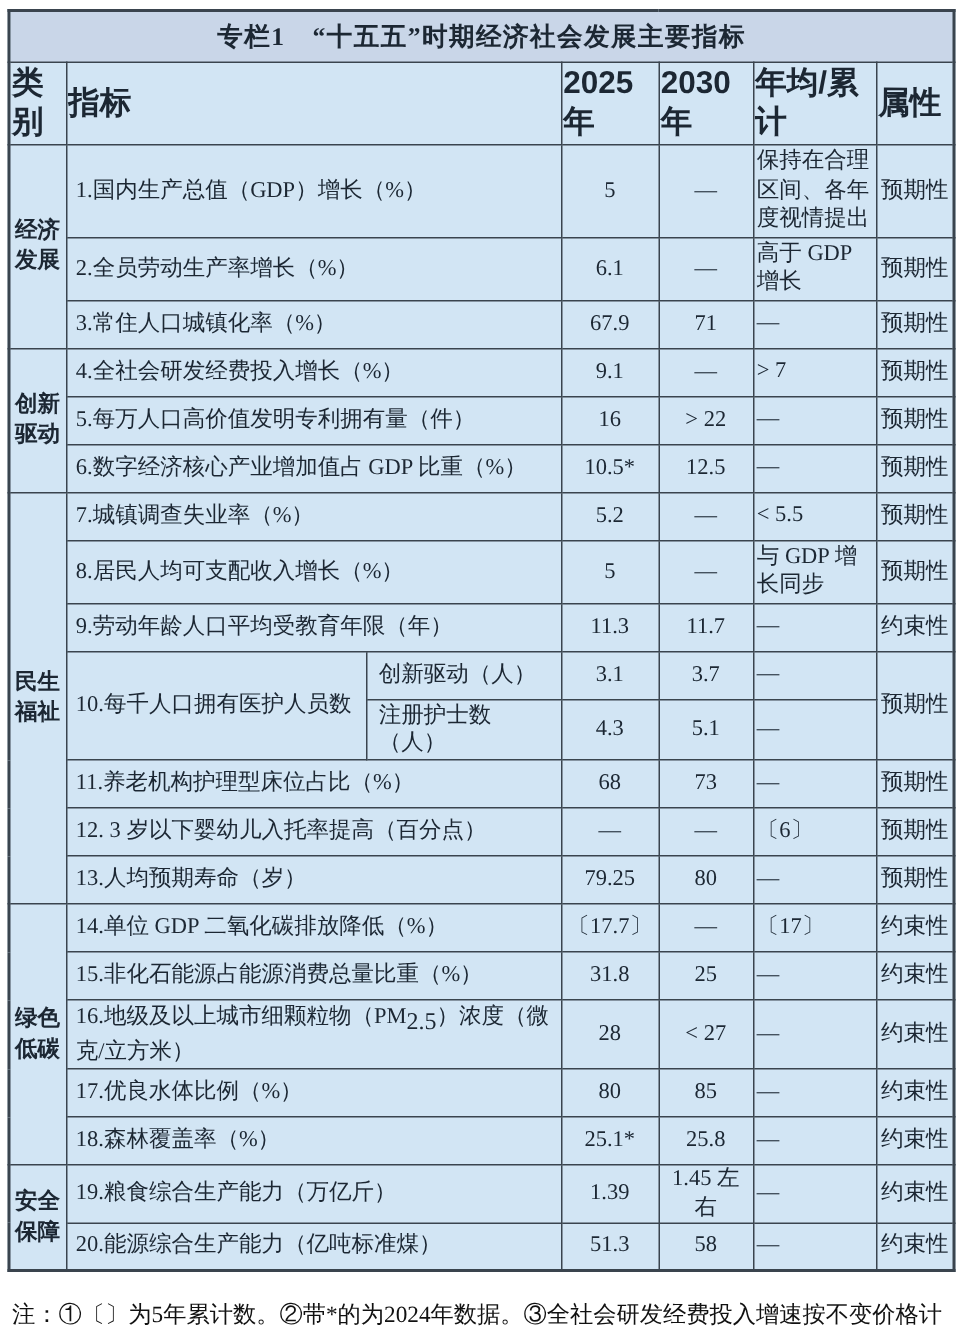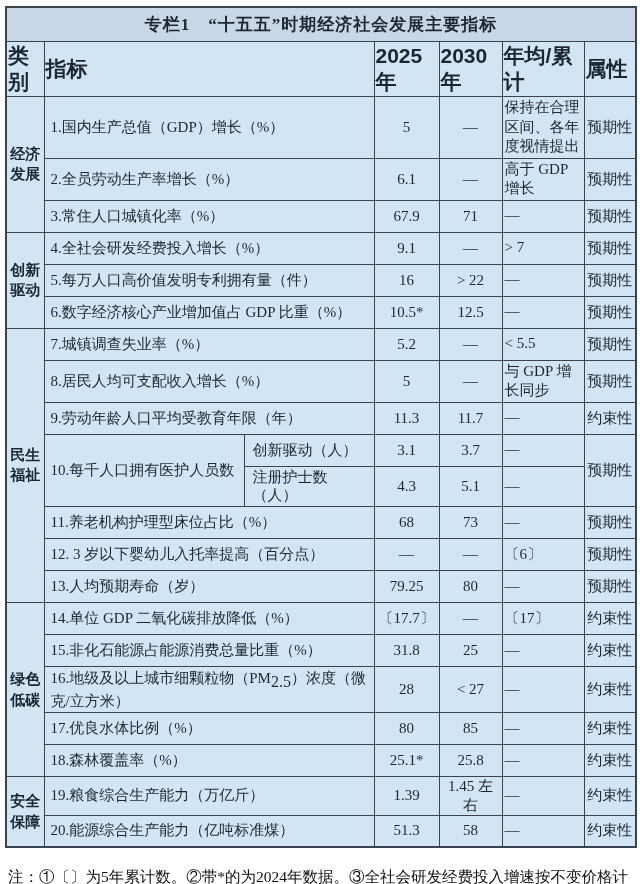--- a/index.html
+++ b/index.html
@@ -15,21 +15,21 @@
   tr.h-head{height:40px;}
   tr.h58{height:58px;}
   tr.h40{height:40px;padding-left:35px;}
   tr.h46{height:46px;}
   td.title{background:#c9d6e8;text-align:center;font-weight:bold;
            font-size:17px;letter-spacing:1px;
            font-family:"Liberation Serif","DejaVu Serif",serif;}
   td.head{font-family:"Liberation Sans","DejaVu Sans",sans-serif;
           font-weight:bold;font-size:21px;}
   td.cat{font-family:"Liberation Sans","DejaVu Sans",sans-serif;
-         font-weight:bold;text-align:center;word-break:break-all;
+         font-weight:bold;text-align:left;word-break:break-all;
          padding:0 3px;line-height:1.35;}
   td.ind{text-align:left;padding:1px 4px 1px 6px;}
   td.sub{text-align:left;padding:1px 4px 1px 8px;}
   td.num{text-align:center;padding:0 2px;}
   td.avg{text-align:left;padding:1px 2px;line-height:1.3;}
   td.attr{text-align:center;padding:1px 1px;margin-left:36px;}
   sub{font-size:16px;}
   .note{margin:16px 3px 0 3px;font-size:15.5px;line-height:1.7;color:#111;}
 </style>
 </head>

